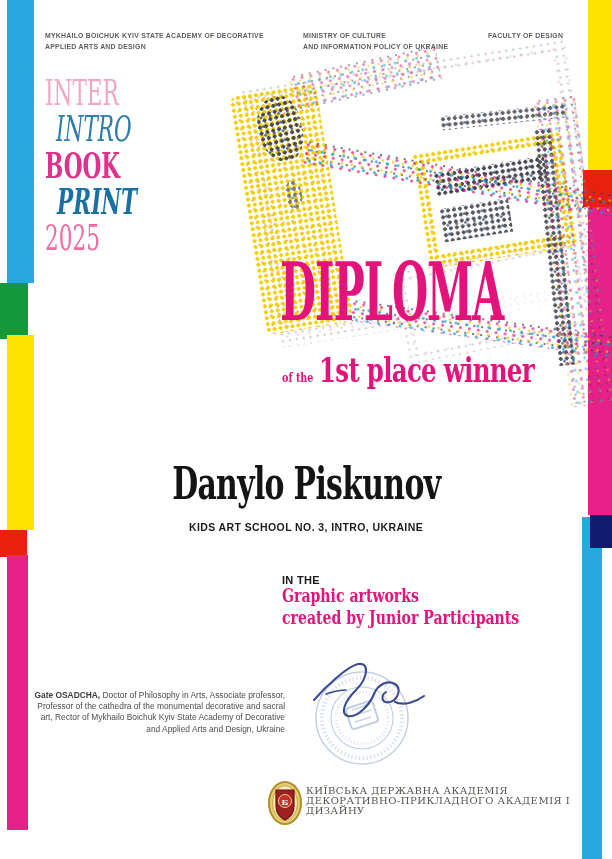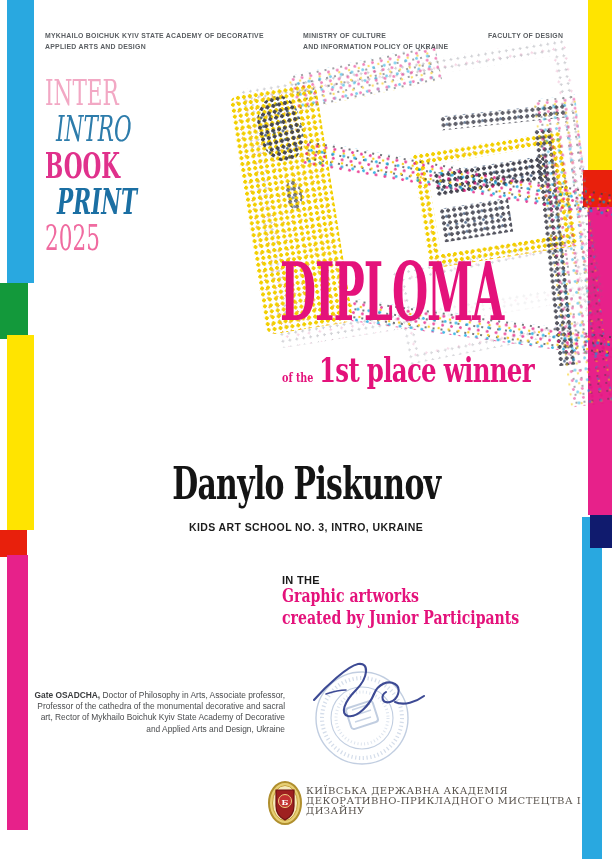--- a/index.html
+++ b/index.html
@@ -176,16 +176,16 @@
 
   <svg class="abs" style="left:266px;top:780px;z-index:5;" width="38" height="46" viewBox="0 0 38 46">
     <ellipse cx="19" cy="23" rx="16" ry="21" fill="#e7cf74" stroke="#b08f2e" stroke-width="2"></ellipse>
     <ellipse cx="19" cy="23" rx="12.5" ry="17.5" fill="#f6eabc" stroke="#c7a33b" stroke-width="1"></ellipse>
     <path d="M10 10 h18 v16 c0 8 -5 12 -9 14 c-4 -2 -9 -6 -9 -14 z" fill="#9e2020" stroke="#6e1212" stroke-width="1.2"></path>
     <circle cx="19" cy="21" r="6.5" fill="#c23030" stroke="#f0d080" stroke-width="1"></circle>
     <text x="19" y="24.5" font-family="DejaVu Serif, serif" font-size="8" fill="#ffffff" text-anchor="middle" font-weight="bold">Б</text>
   </svg>
   <div class="ua">
     <div>КИЇВСЬКА ДЕРЖАВНА АКАДЕМІЯ</div>
-    <div>ДЕКОРАТИВНО-ПРИКЛАДНОГО МИСТЕЦТВА І ДИЗАЙНУ</div>
+    <div>ДЕКОРАТИВНО-ПРИКЛАДНОГО АКАДЕМІЯ І ДИЗАЙНУ</div>
   </div>
 
 </div>
 
 </body></html>

